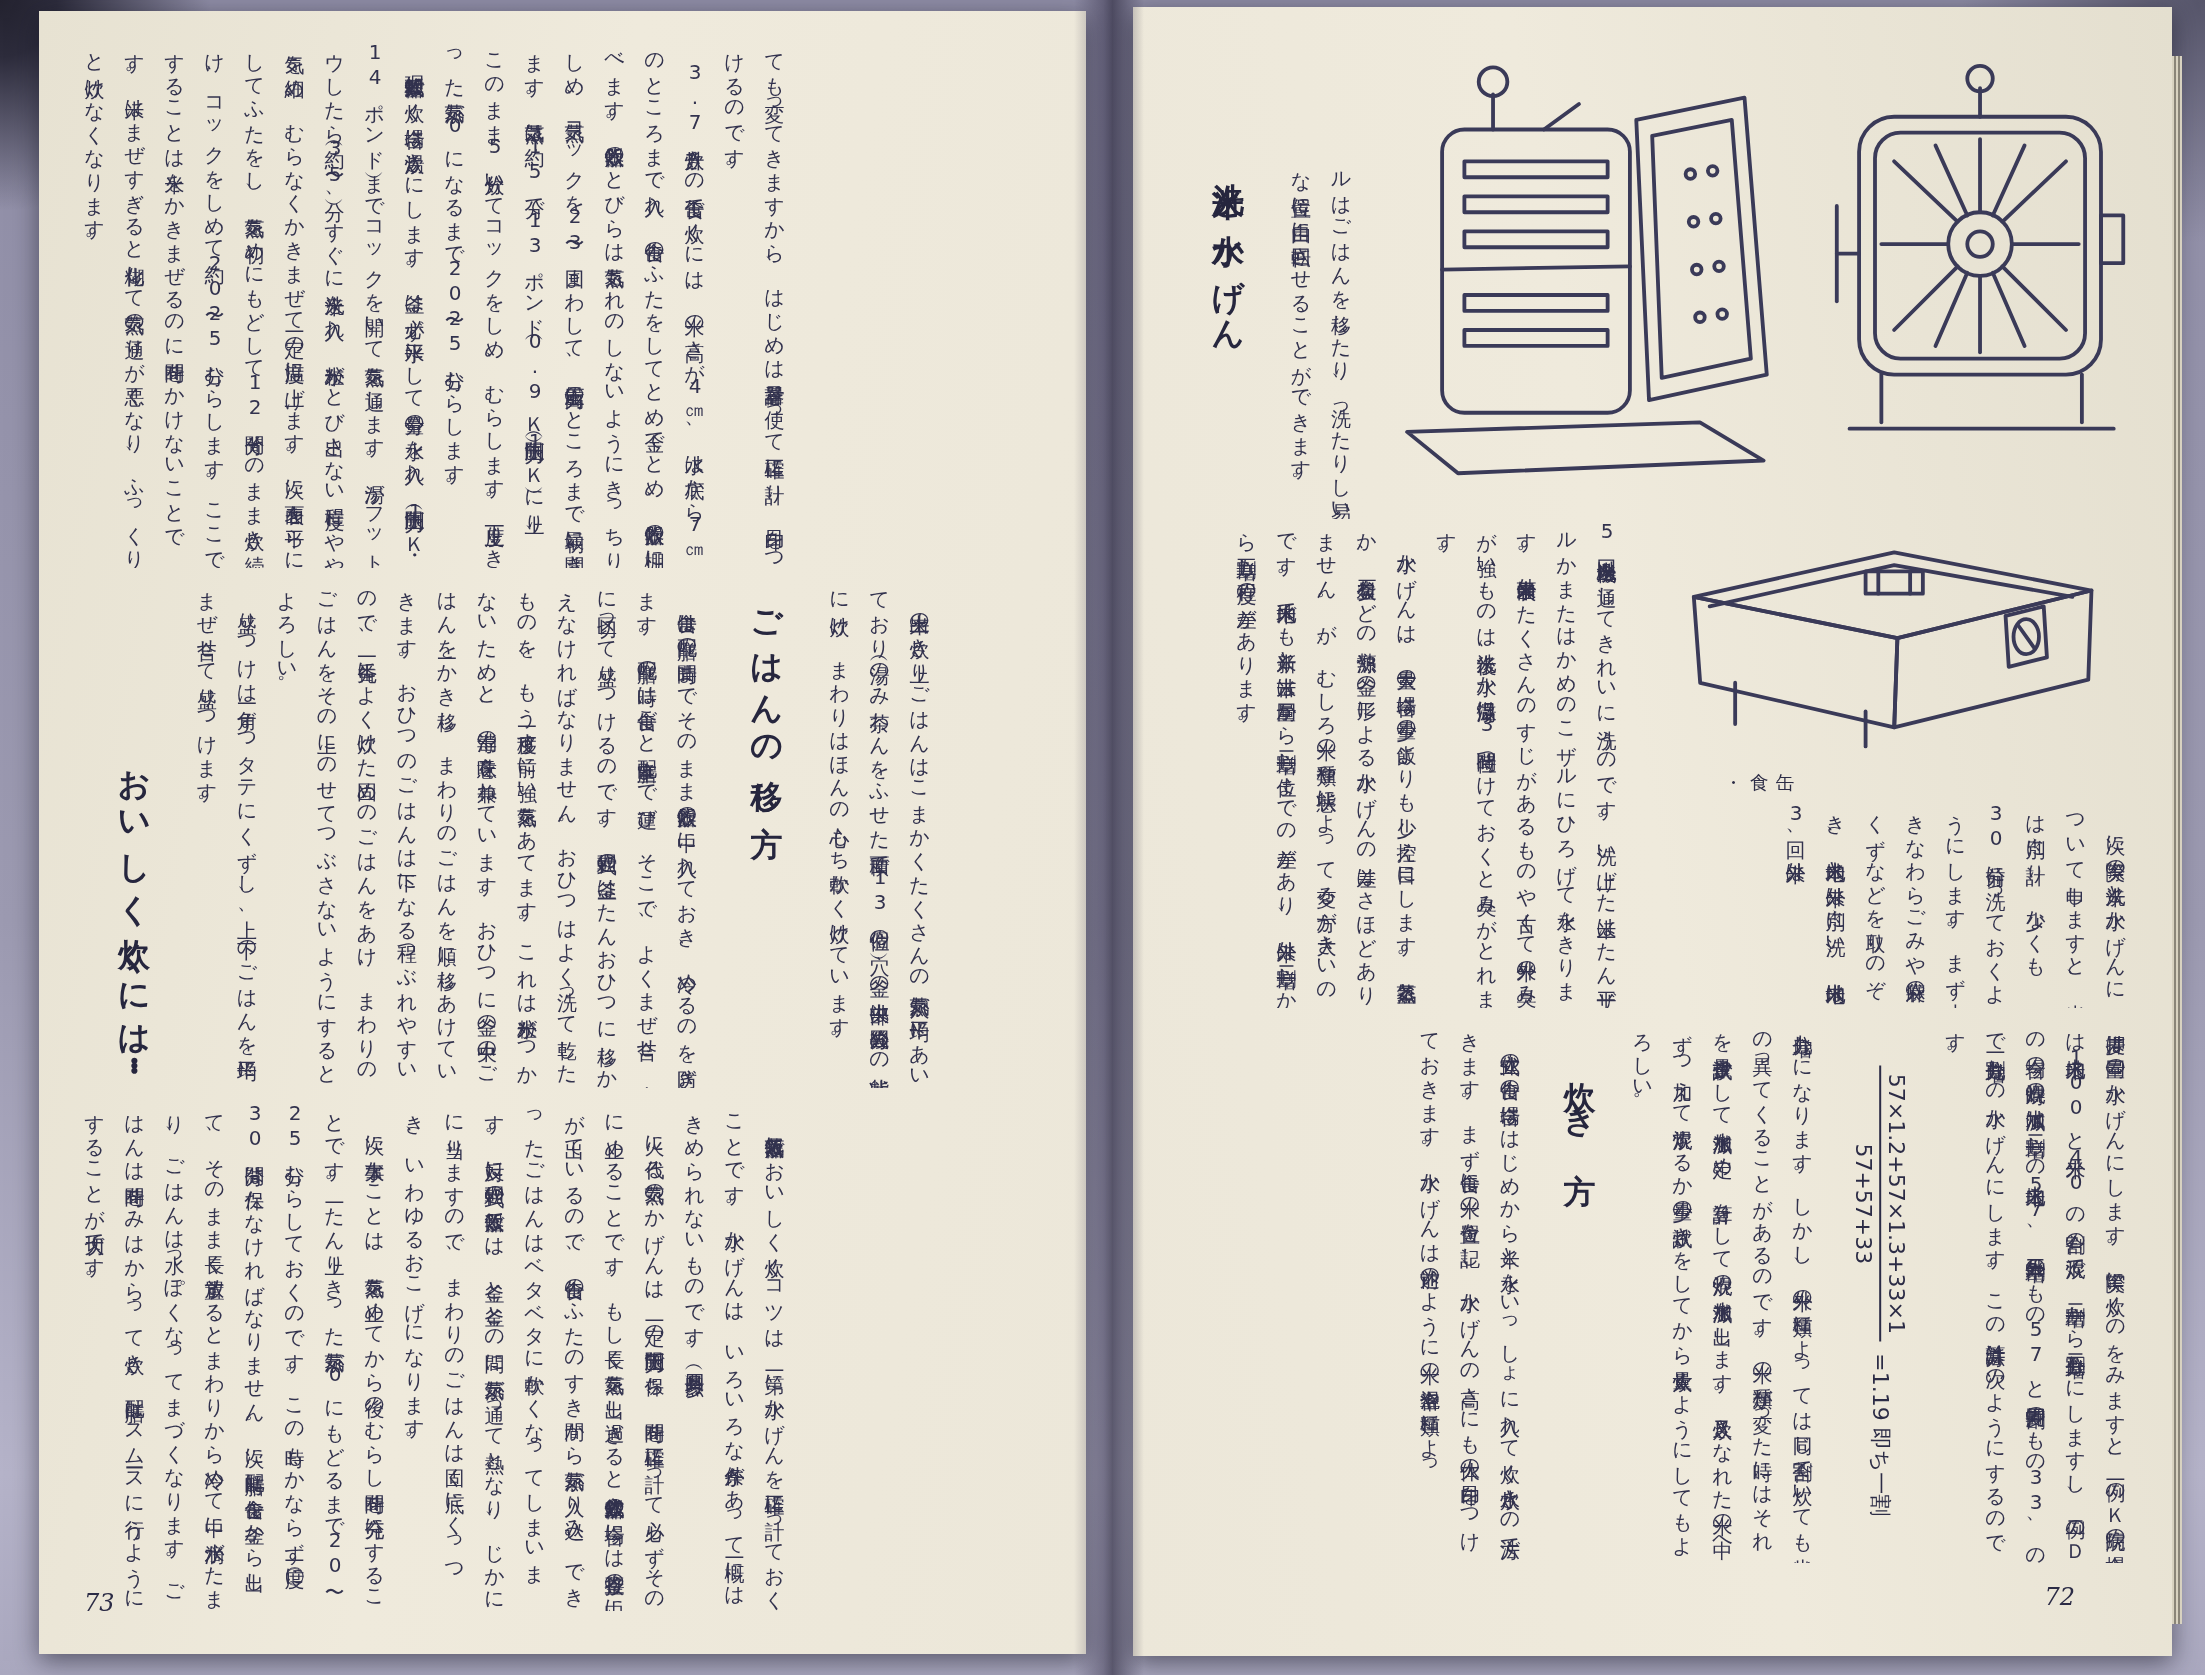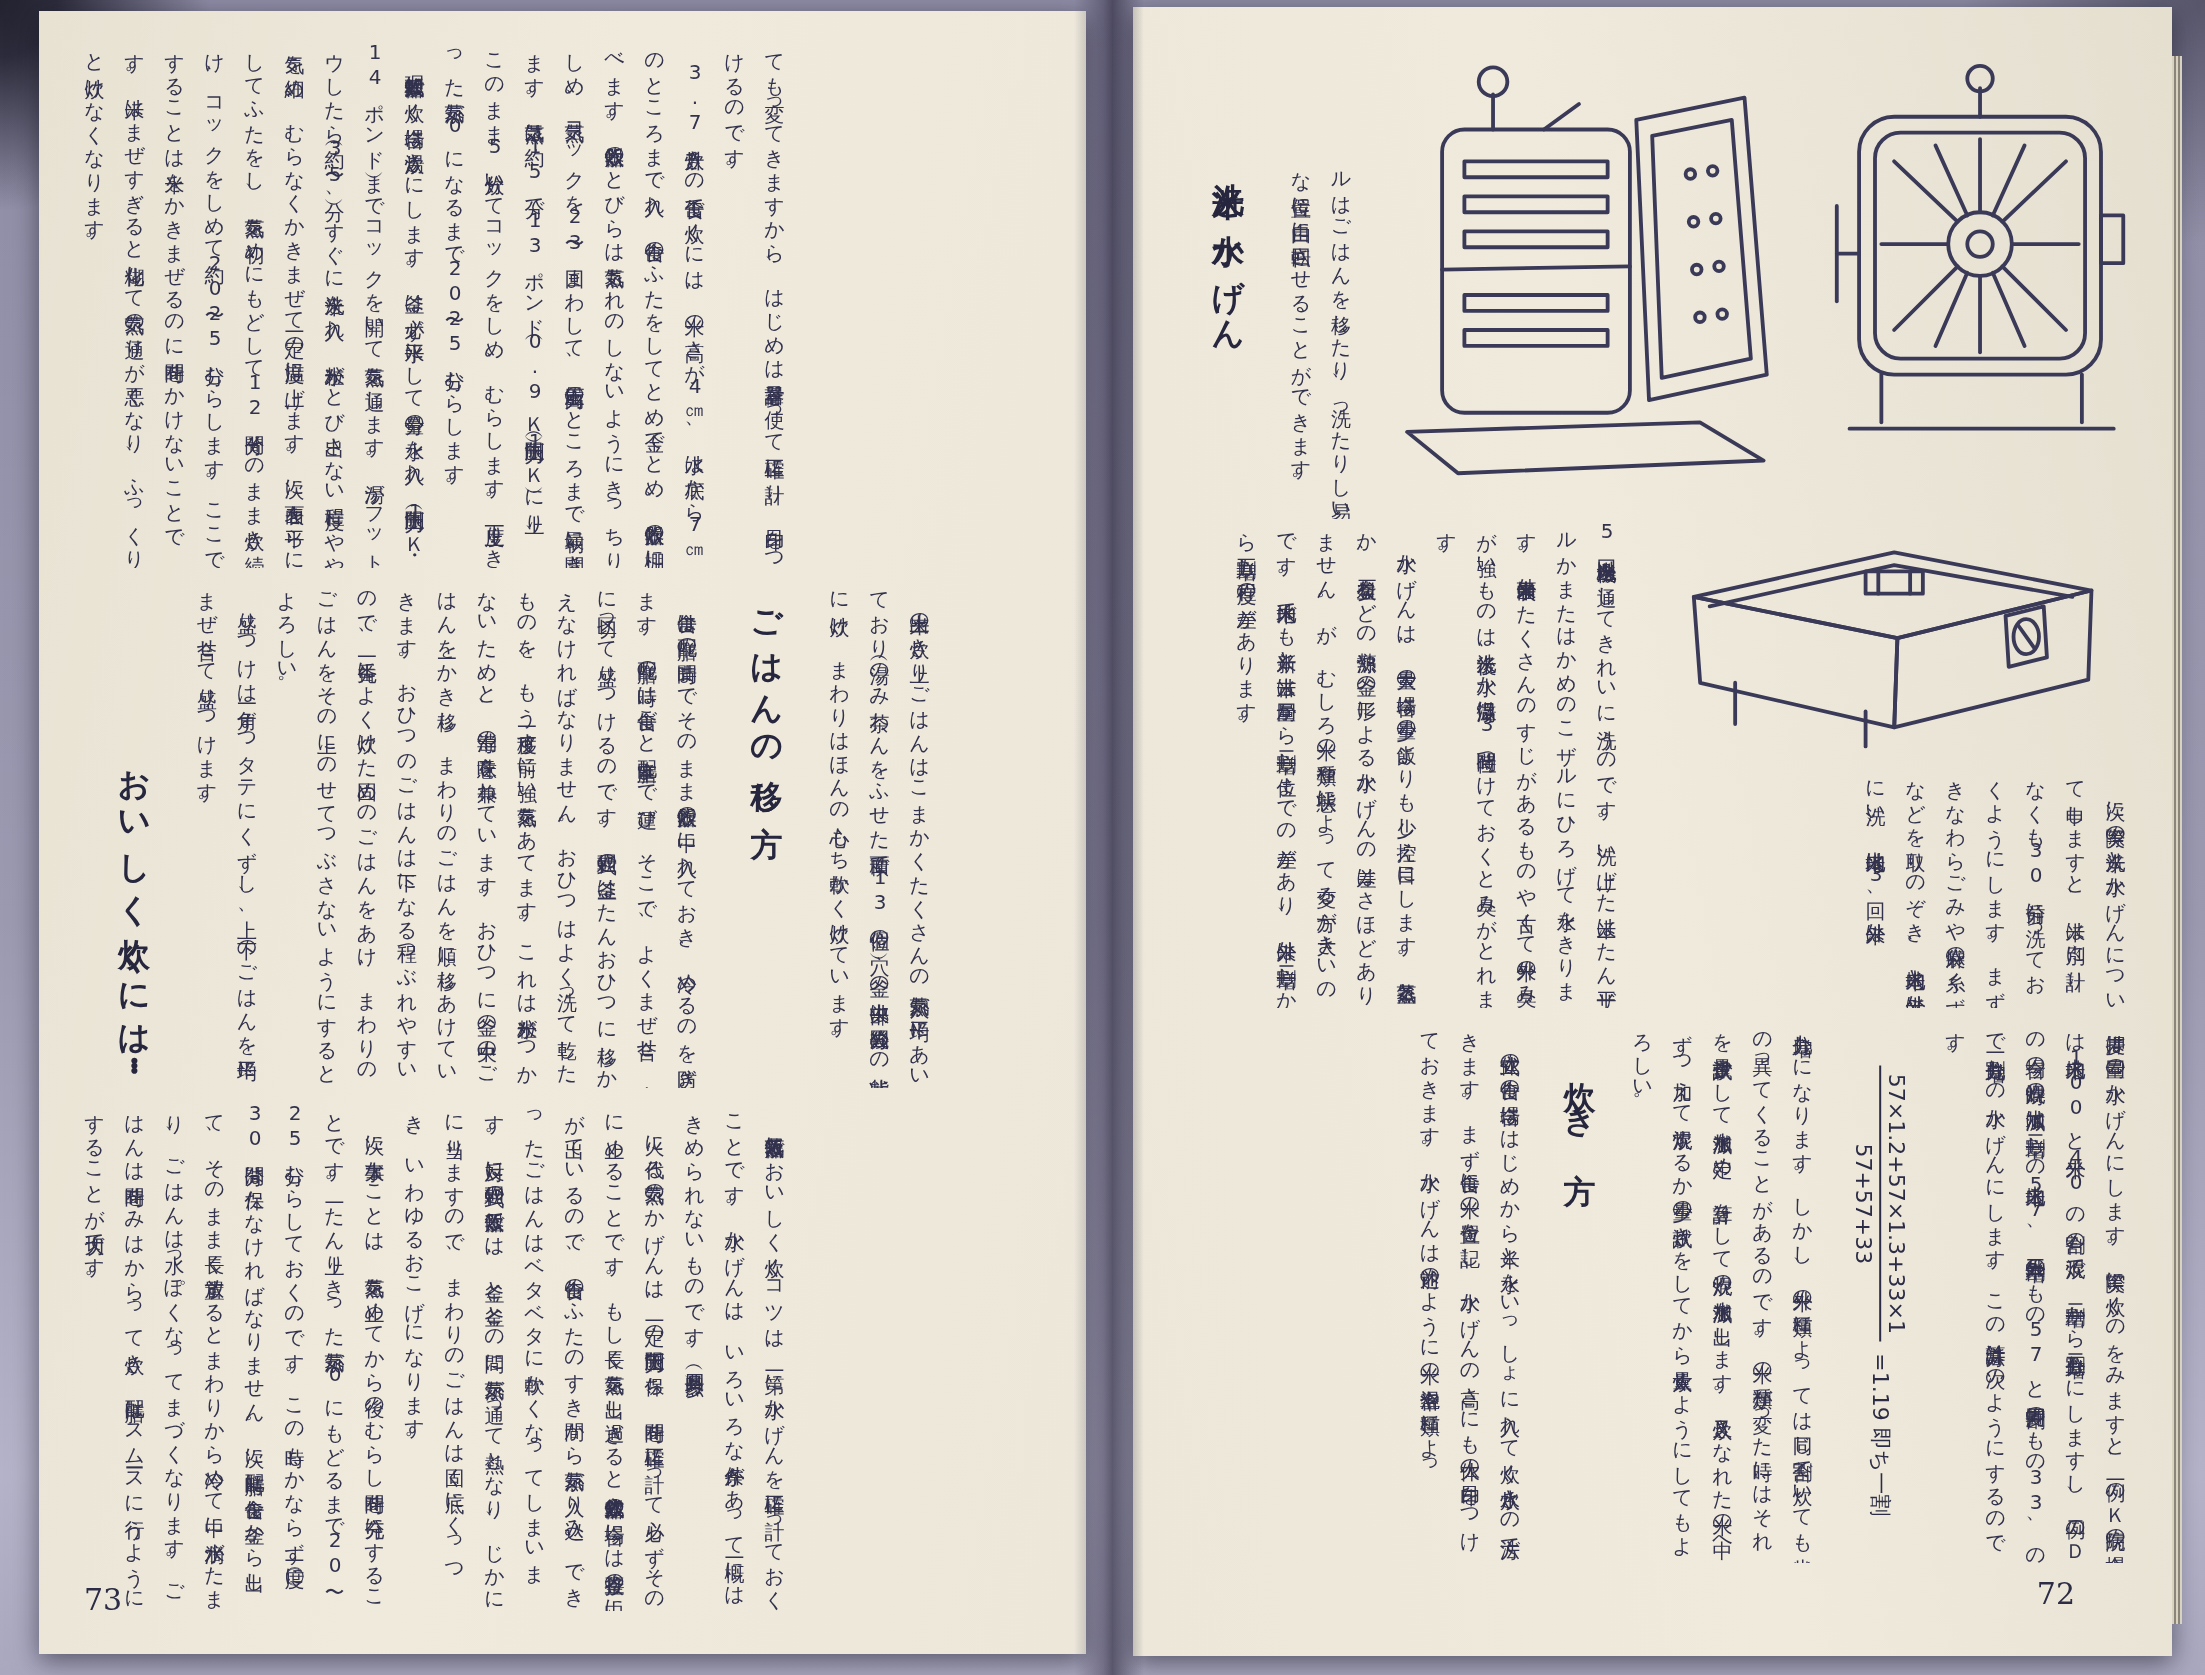--- a/index.html
+++ b/index.html
@@ -55,21 +55,21 @@
   .frac{display:inline-block;text-align:center;}
   .frac .num{display:block;border-bottom:2.4px solid #2c2c46;padding:0 8px 3.2px;}
   .frac .den{display:block;padding-top:3.2px;}
 
   
   .lp-band1{height:528px;}
   .lp-band2{height:510px;margin-top:9.7px;}
   .lp-band3{height:510px;margin-top:13px;}
 
   .pnum{position:absolute;bottom:37px;font-family:"DejaVu Serif",serif;
-    font-size:30px;color:#2c2c46;}
+    font-style:italic;font-size:24px;color:#2c2c46;}
   .pnum-left{left:45px;}
   .pnum-right{right:97px;bottom:45px;}
 
   svg.lineart{display:block;width:100%;height:100%;}
   svg.lineart *{stroke:#3a3a58;stroke-width:2.4;fill:none;stroke-linejoin:round;stroke-linecap:round;}
 </style>
 </head>
 <body>
 
 <div class="stage">
@@ -176,20 +176,21 @@
               <rect x="150" y="30" width="36" height="14"></rect>
               <line x1="158" y1="30" x2="158" y2="44"></line>
                 <line x1="178" y1="30" x2="178" y2="44"></line>
               <polyline points="238,58 262,52 264,84 240,90 238,58"></polyline>
               <ellipse cx="251" cy="71" rx="8" ry="11"></ellipse>
               <line x1="246" y1="64" x2="256" y2="78"></line>
               <line x1="68" y1="100" x2="68" y2="126"></line>
                 <line x1="150" y1="118" x2="150" y2="140"></line>
             </svg>
           </div>
+          <div class="can-caption">・食缶</div>
           <div class="vtext rp-mid-short">
             <p>次に実際の洗米と水かげんについて申しますと、米は別々に計り、少なくも30分前に洗っておくようにします。まず大きなわらごみや麻袋の糸くずなどを取りのぞき、内地米と外米は別々に洗い、内地米は3回、外米は</p>
           </div>
         </div>
         <div class="vtext rp-mid-main">
           <p class="cont">5回以上洗米機を通してきれいに洗うのです。洗い上げた米は一たん平ザルかまたはかめのこザルにひろげて水をきります。外米中表面にたくさんのすじがあるものや古くて外米の臭みが強いものは洗米後、水か微温湯に3時間位つけておくと臭みがとれます。</p>
           <p>水かげんは、大量の場合は少量の飯よりも少し控え目にします。蒸気釜とか、石炭釜などの熱源や釜の形による水かげんの差はさほどありません。が、むしろ米の種類や状態によって変る方が大きいのです。内地米でも新米と古米は同量から二割増し位までの差があり、外米は二割増しから五割増し程度の差があります。</p>
         </div>
       </div>
 

